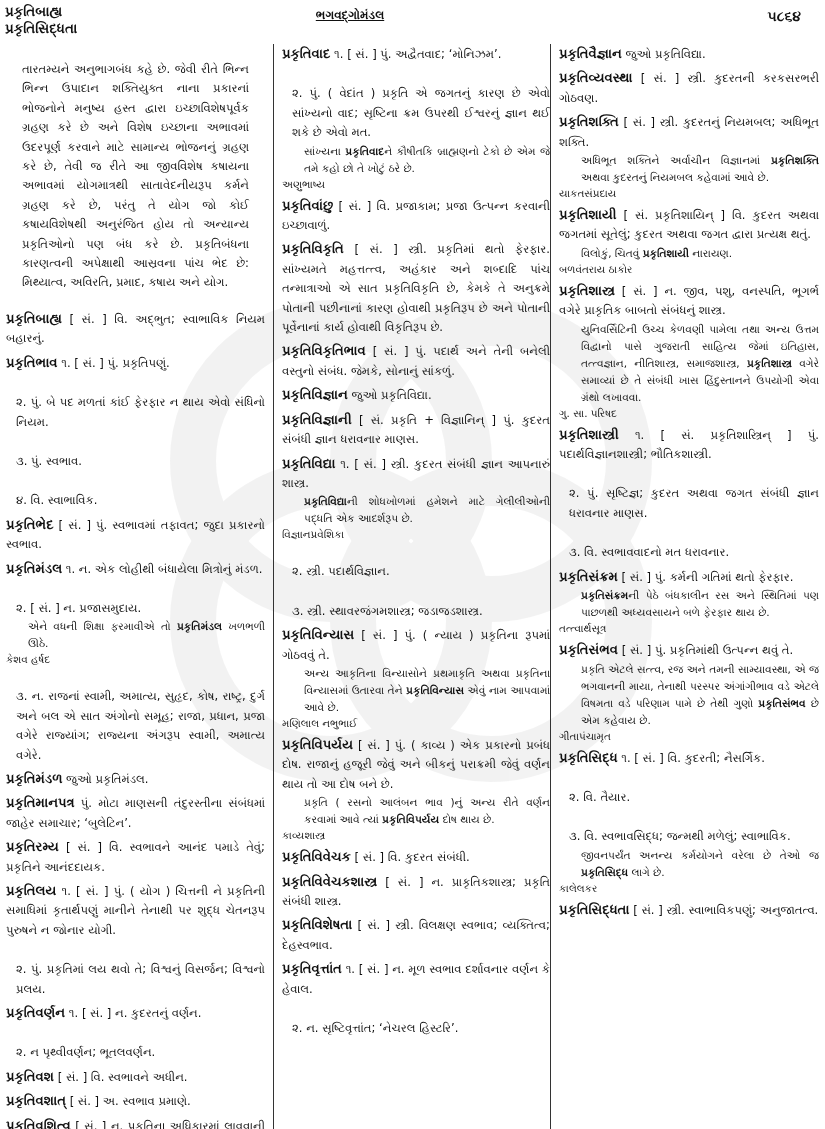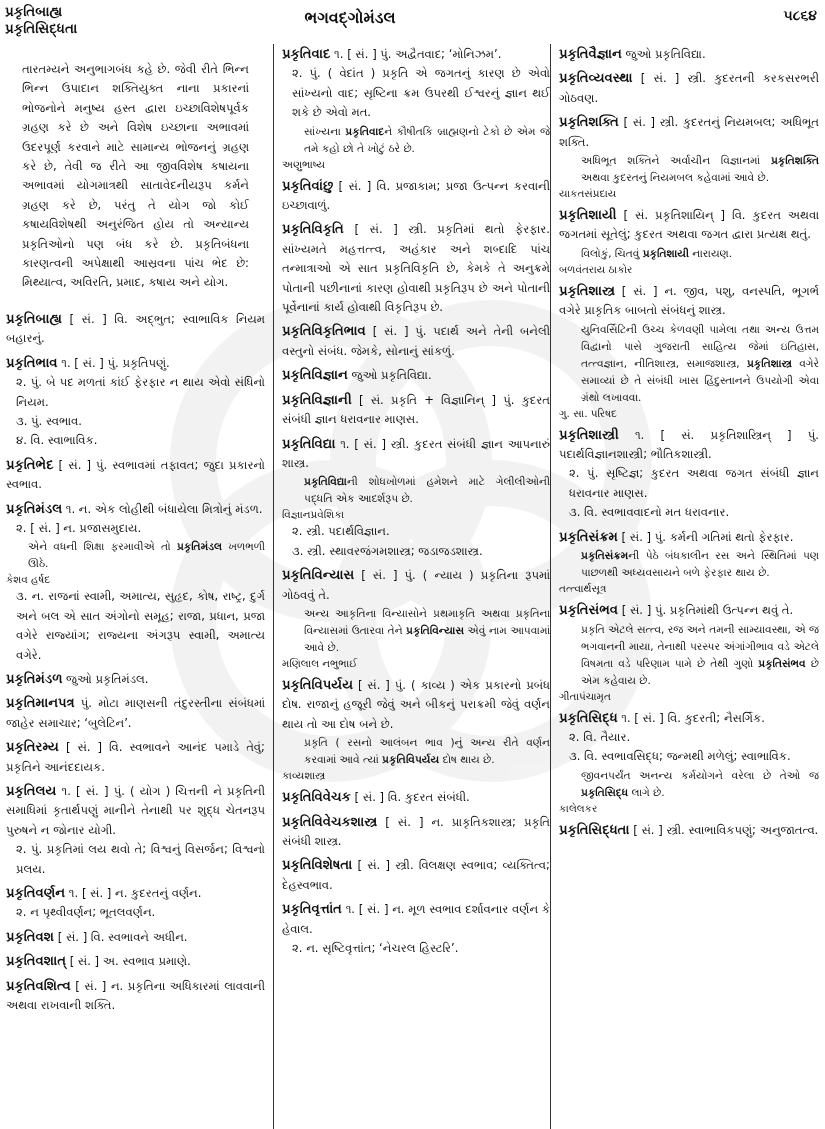--- a/index.html
+++ b/index.html
@@ -12,37 +12,37 @@
     pointer-events: none; opacity: 0.07;
   }
   .watermark div {
     position: absolute; border: 46px solid #555; border-radius: 50%;
     width: 230px; height: 230px;
   }
   .header {
     position: absolute; left: 0; top: 0; width: 825px; height: 44px;
   }
   .guide-words { position: absolute; left: 5px; top: 3px; font-weight: bold; font-size: 13.5px; line-height: 17px; }
-  .book-title { position: absolute; left: 0; width: 700px; top: 8px; text-align: center; font-weight: bold; font-size: 16px; }
-  .page-no { position: absolute; right: 8px; top: 8px; font-weight: bold; font-size: 14px; font-family: Liberation Mono, monospace; }
+  .book-title { position: absolute; left: 0; width: 700px; top: 8px; text-align: center; font-weight: bold; font-size: 12px; text-decoration: underline; }
+  .page-no { position: absolute; right: 24px; top: 8px; font-weight: bold; font-size: 14px; }
   .columns {
     position: absolute; top: 44px; left: 0; width: 825px; height: 1085px;
     display: flex;
   }
   .col {
     box-sizing: border-box; height: 100%; overflow: hidden;
     font-size: 11.6px; line-height: 19.4px; text-align: justify;
   }
   .col-1 { width: 274px; padding: 0 8px 0 6px; border-right: 1.5px solid #333; }
   .col-2 { width: 277px; padding: 0 0 0 8px; border-right: 1.5px solid #333; }
   .col-3 { width: 274px; padding: 0 6px 0 8px; }
   .entry { margin-bottom: 4px; }
   .para { margin: 16px; }
   .hw { font-weight: bold; font-size: 13.2px; }
-  .sense { padding-left: 10px; }
+  .sense { padding-left: 10px; margin-top: 20px; }
   .quote { padding-left: 22px; font-size: 10.6px; line-height: 17px; }
   .src { text-align: left; font-size: 10.4px; line-height: 15px; }
   .b { font-weight: bold; }
 </style>
 </head>
 <body>
 
 <div class="watermark">
   <div style="left:0;top:0;"></div>
   <div style="left:160px;top:0;"></div>

